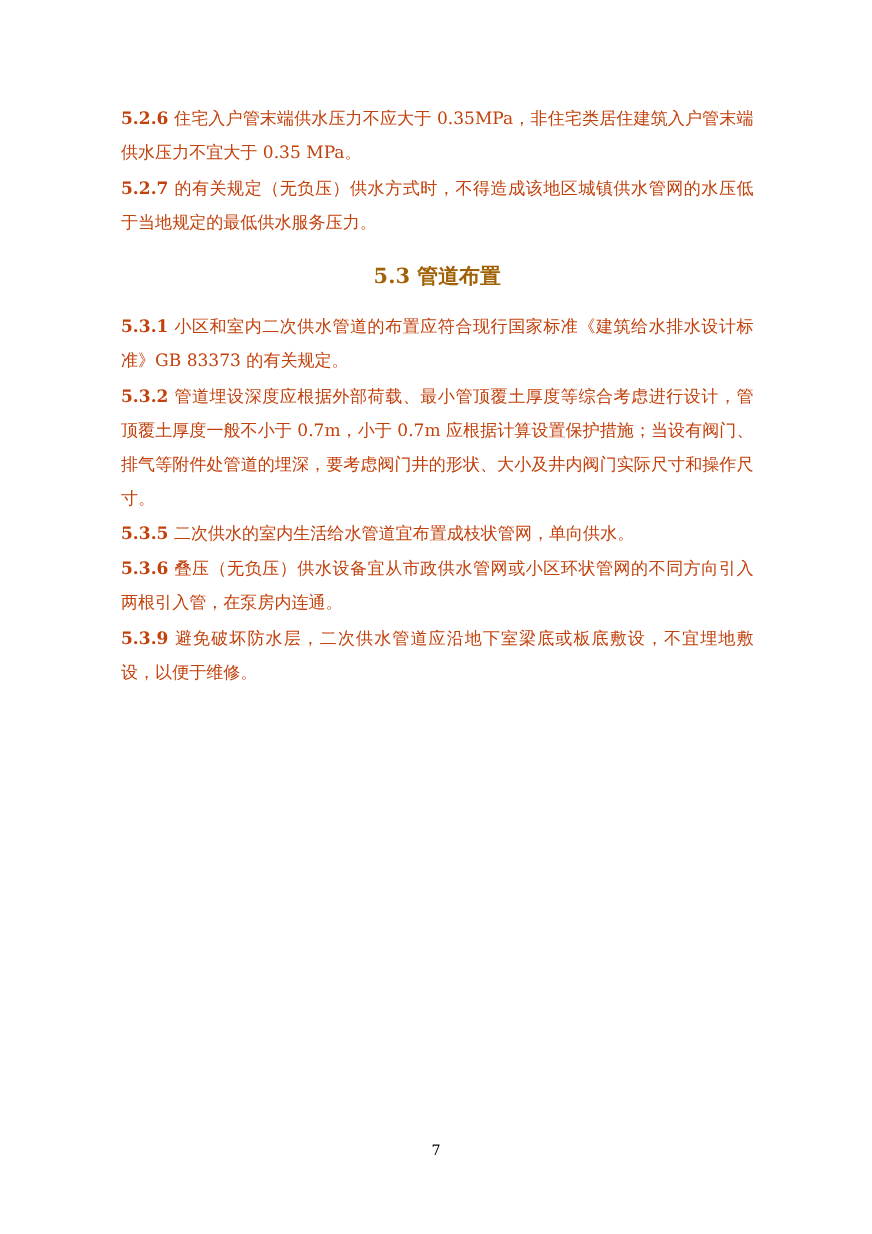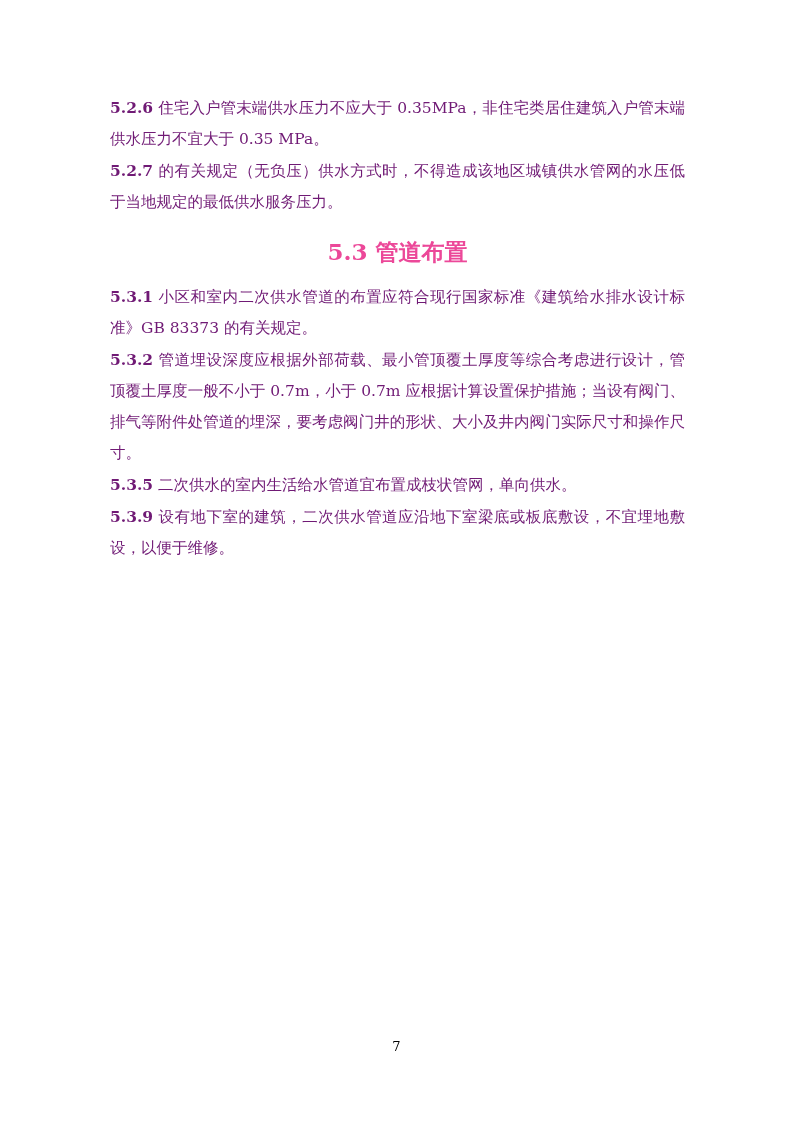--- a/index.html
+++ b/index.html
@@ -23,34 +23,34 @@
     position: absolute;
     left: 110px;
     top: 92px;
     width: 575px;
   }
   .para {
     font-size: 15.5px;
     line-height: 31px;
     text-align: justify;
     text-justify: inter-ideograph;
-    color: #701a75;
+    color: #c2410c;
     margin: 0 0 0 0;
     text-indent: 0;
   }
   .para .num {
     font-weight: bold;
   }
   .section-title {
     text-align: center;
-    font-size: 23px;
+    font-size: 19px;
     font-weight: bold;
     line-height: 31px;
     margin: 18px 0 14px 0;
-    color: #ec4899;
+    color: #a16207;
   }
   .block {
     margin-bottom: 2px;
   }
   .page-number {
     position: absolute;
     bottom: 68px;
     left: 0;
     width: 100%;
     text-align: center;
@@ -69,19 +69,20 @@
       <p class="para"><span class="num">5.2.6</span> <span>住宅入户管末端供水压力不应大于 0.35MPa，非住宅类居住建筑入户管末端供水压力不宜大于 0.35 MPa。</span></p>
       <p class="para"><span class="num">5.2.7</span> <span>的有关规定（无负压）供水方式时，不得造成该地区城镇供水管网的水压低于当地规定的最低供水服务压力。</span></p>
     </div>
 
     <h2 class="section-title">5.3 管道布置</h2>
 
     <div class="block">
       <p class="para"><span class="num">5.3.1</span> <span>小区和室内二次供水管道的布置应符合现行国家标准《建筑给水排水设计标准》GB 83373 的有关规定。</span></p>
       <p class="para"><span class="num">5.3.2</span> <span>管道埋设深度应根据外部荷载、最小管顶覆土厚度等综合考虑进行设计，管顶覆土厚度一般不小于 0.7m，小于 0.7m 应根据计算设置保护措施；当设有阀门、排气等附件处管道的埋深，要考虑阀门井的形状、大小及井内阀门实际尺寸和操作尺寸。</span></p>
       <p class="para"><span class="num">5.3.5</span> <span>二次供水的室内生活给水管道宜布置成枝状管网，单向供水。</span></p>
-      <p class="para"><span class="num">5.3.9</span> <span>设有地下室的建筑，二次供水管道应沿地下室梁底或板底敷设，不宜埋地敷设，以便于维修。</span></p>
+      <p class="para"><span class="num">5.3.6</span> <span>叠压（无负压）供水设备宜从市政供水管网或小区环状管网的不同方向引入两根引入管，在泵房内连通。</span></p>
+      <p class="para"><span class="num">5.3.9</span> <span>避免破坏防水层，二次供水管道应沿地下室梁底或板底敷设，不宜埋地敷设，以便于维修。</span></p>
     </div>
 
   </div>
 
   <div class="page-number">7</div>
 </div>
 
 </body></html>

